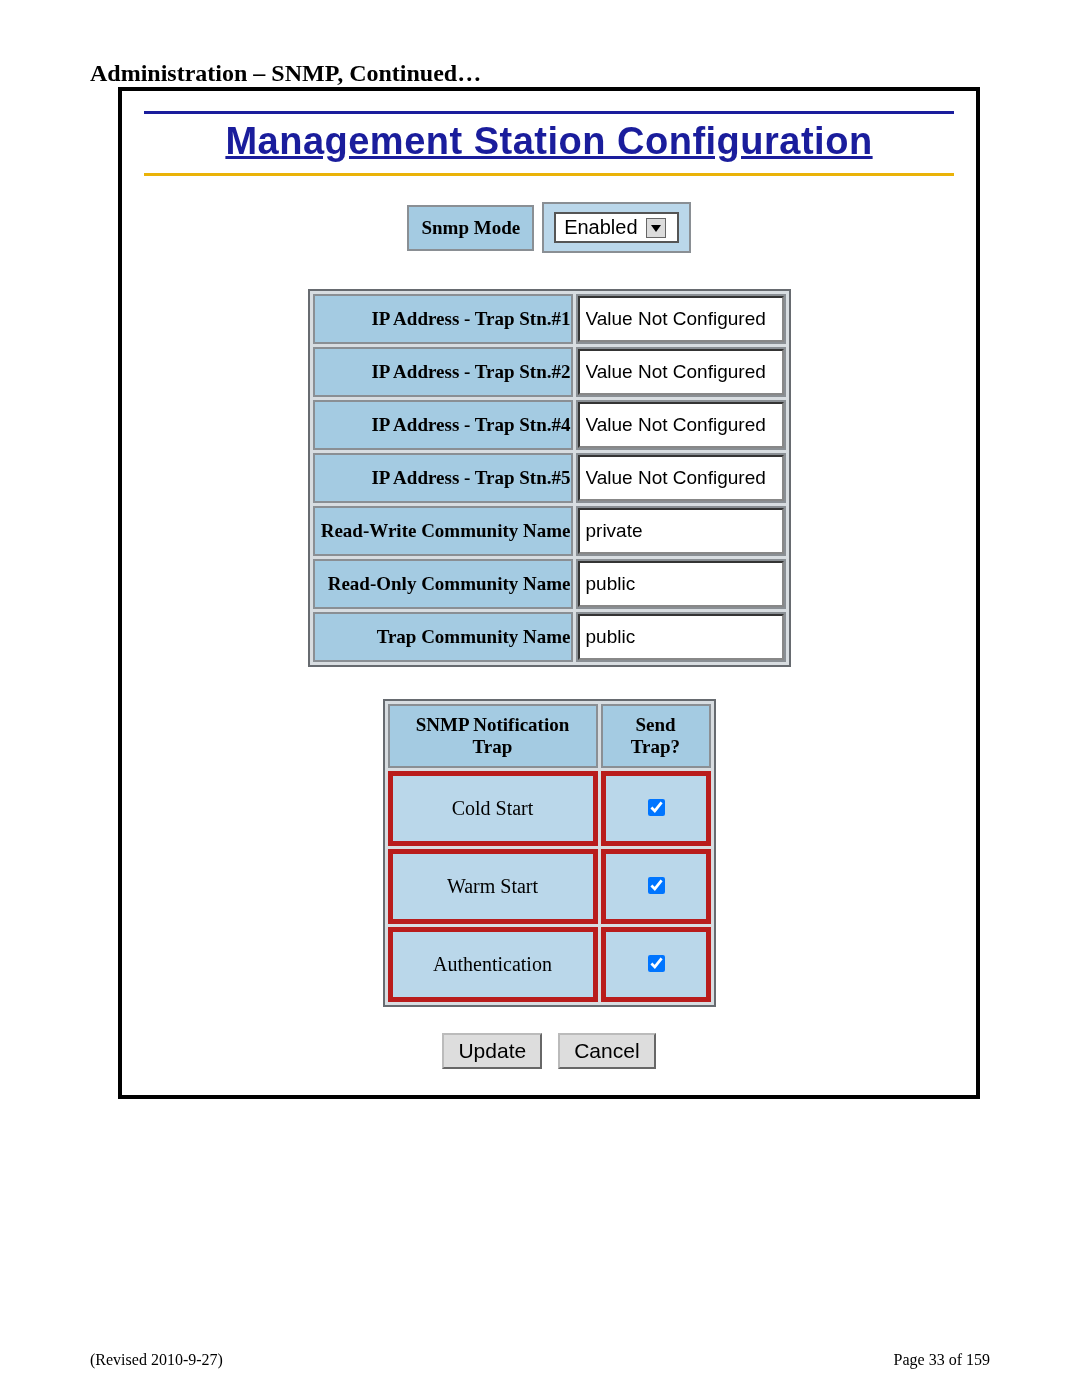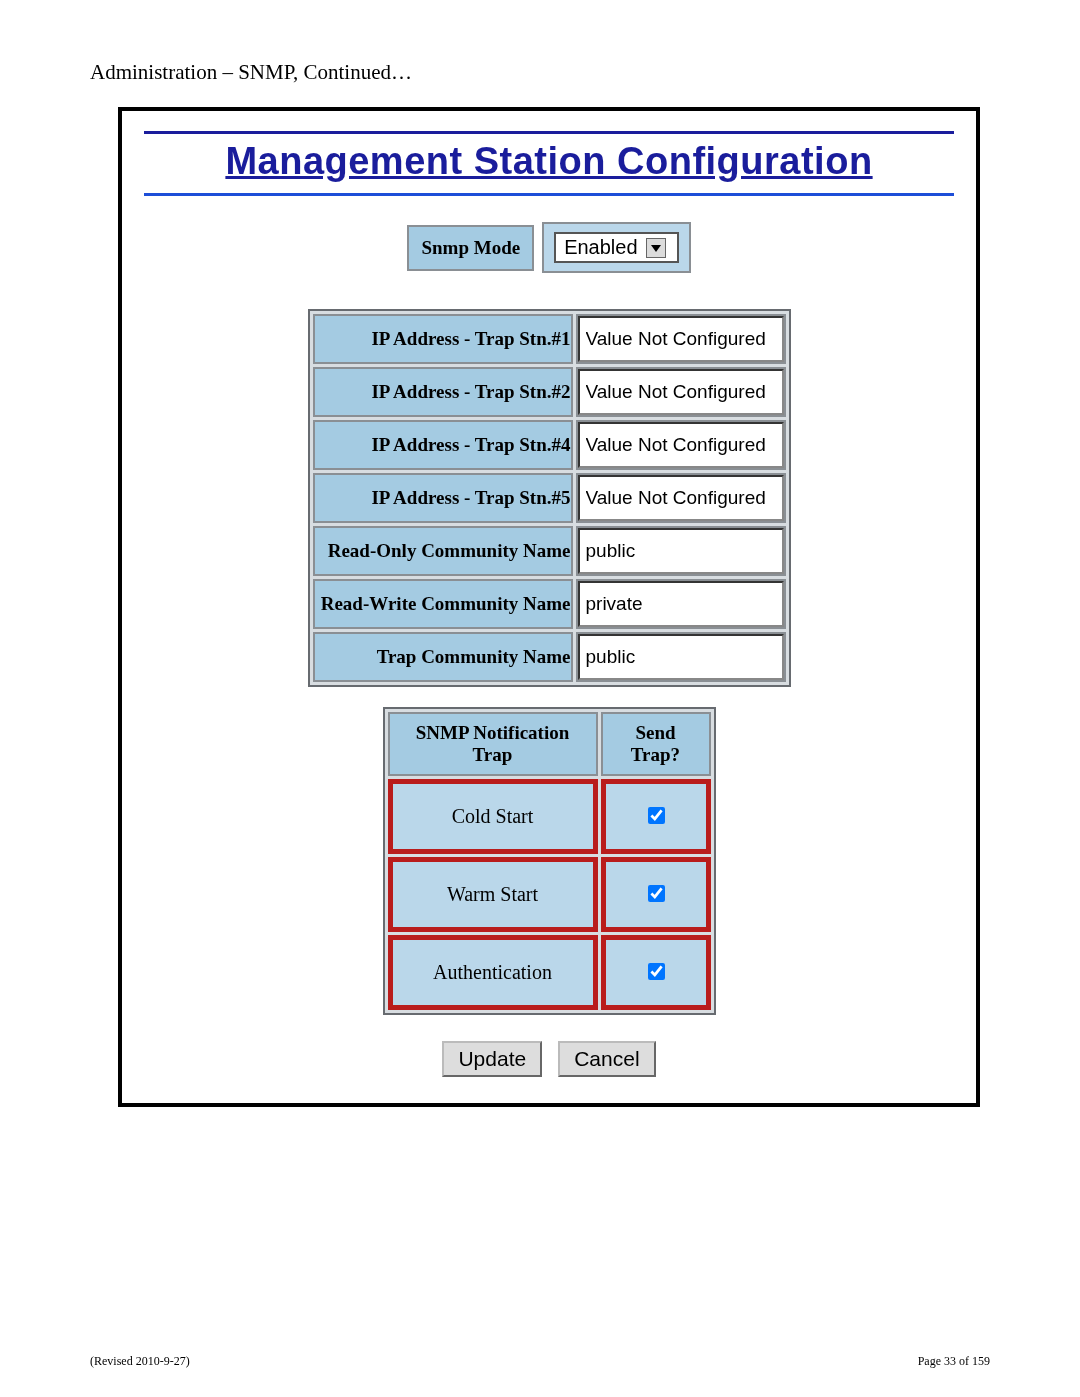--- a/index.html
+++ b/index.html
@@ -9,34 +9,33 @@
     font-family: "Times New Roman", Times, serif;
     background: #fff;
     width: 1080px;
     height: 1397px;
     position: relative;
   }
   .page-wrap {
     padding: 60px 90px 0 90px;
   }
   .section-heading {
-    font-size: 21px;
-    font-weight: normal;
-    margin-bottom: 22px;
+    font-size: 24px;
+    font-weight: bold;
   }
   .panel-border {
     border: 4px solid #000;
     margin-left: 28px;
     margin-right: 10px;
     padding: 20px 22px 26px 22px;
     background: #fff;
   }
   .title-bar {
     border-top: 3px solid #1a1d9c;
-    border-bottom: 3px solid #1d4ed8;
+    border-bottom: 3px solid #eab308;
     padding: 6px 0 10px 0;
     text-align: center;
     margin-bottom: 26px;
   }
   .title-text {
     font-family: Arial, Helvetica, sans-serif;
     font-size: 38px;
     font-weight: bold;
     color: #1a1d9c;
     text-decoration: underline;
@@ -79,21 +78,21 @@
     width: 20px; height: 20px;
     background: #dcdcdc;
     border: 1px solid #666;
     display: inline-flex;
     align-items: center; justify-content: center;
   }
   .select-arrow svg { width: 10px; height: 10px; }
 
   
   .outer-tbl {
-    margin: 0 auto 20px auto;
+    margin: 0 auto 32px auto;
     border: 2px solid #676b70;
     border-collapse: separate;
     border-spacing: 3px;
     background: #d8dde1;
   }
   .outer-tbl td {
     padding: 0;
   }
   .lbl-cell {
     background: #a4cbe2;
@@ -158,21 +157,21 @@
     border: 2px outset #bbb;
     cursor: pointer;
     margin: 0 6px;
   }
 
   .footer {
     position: absolute;
     bottom: 28px;
     left: 90px;
     right: 90px;
-    font-size: 12px;
+    font-size: 16px;
     display: flex;
     justify-content: space-between;
   }
 </style>
 </head>
 <body>
 
 <div class="page-wrap">
   <div class="section-heading">Administration – SNMP, Continued…</div>
 
@@ -207,26 +206,26 @@
           </tr>
           <tr>
             <td class="lbl-cell">IP Address - Trap Stn.#4</td>
             <td class="val-cell"><input type="text" class="text-input" value="Value Not Configured" style=""></td>
           </tr>
           <tr>
             <td class="lbl-cell">IP Address - Trap Stn.#5</td>
             <td class="val-cell"><input type="text" class="text-input" value="Value Not Configured" style=""></td>
           </tr>
           <tr>
+            <td class="lbl-cell">Read-Write Community Name</td>
+            <td class="val-cell"><input type="text" class="text-input" value="private" style=""></td>
+          </tr>
+          <tr>
             <td class="lbl-cell">Read-Only Community Name</td>
             <td class="val-cell"><input type="text" class="text-input" value="public" style=""></td>
-          </tr>
-          <tr>
-            <td class="lbl-cell">Read-Write Community Name</td>
-            <td class="val-cell"><input type="text" class="text-input" value="private" style=""></td>
           </tr>
           <tr>
             <td class="lbl-cell">Trap Community Name</td>
             <td class="val-cell"><input type="text" class="text-input" value="public" style=""></td>
           </tr>
         </tbody>
     </table>
 
     <table class="trap-tbl">
       <thead>

